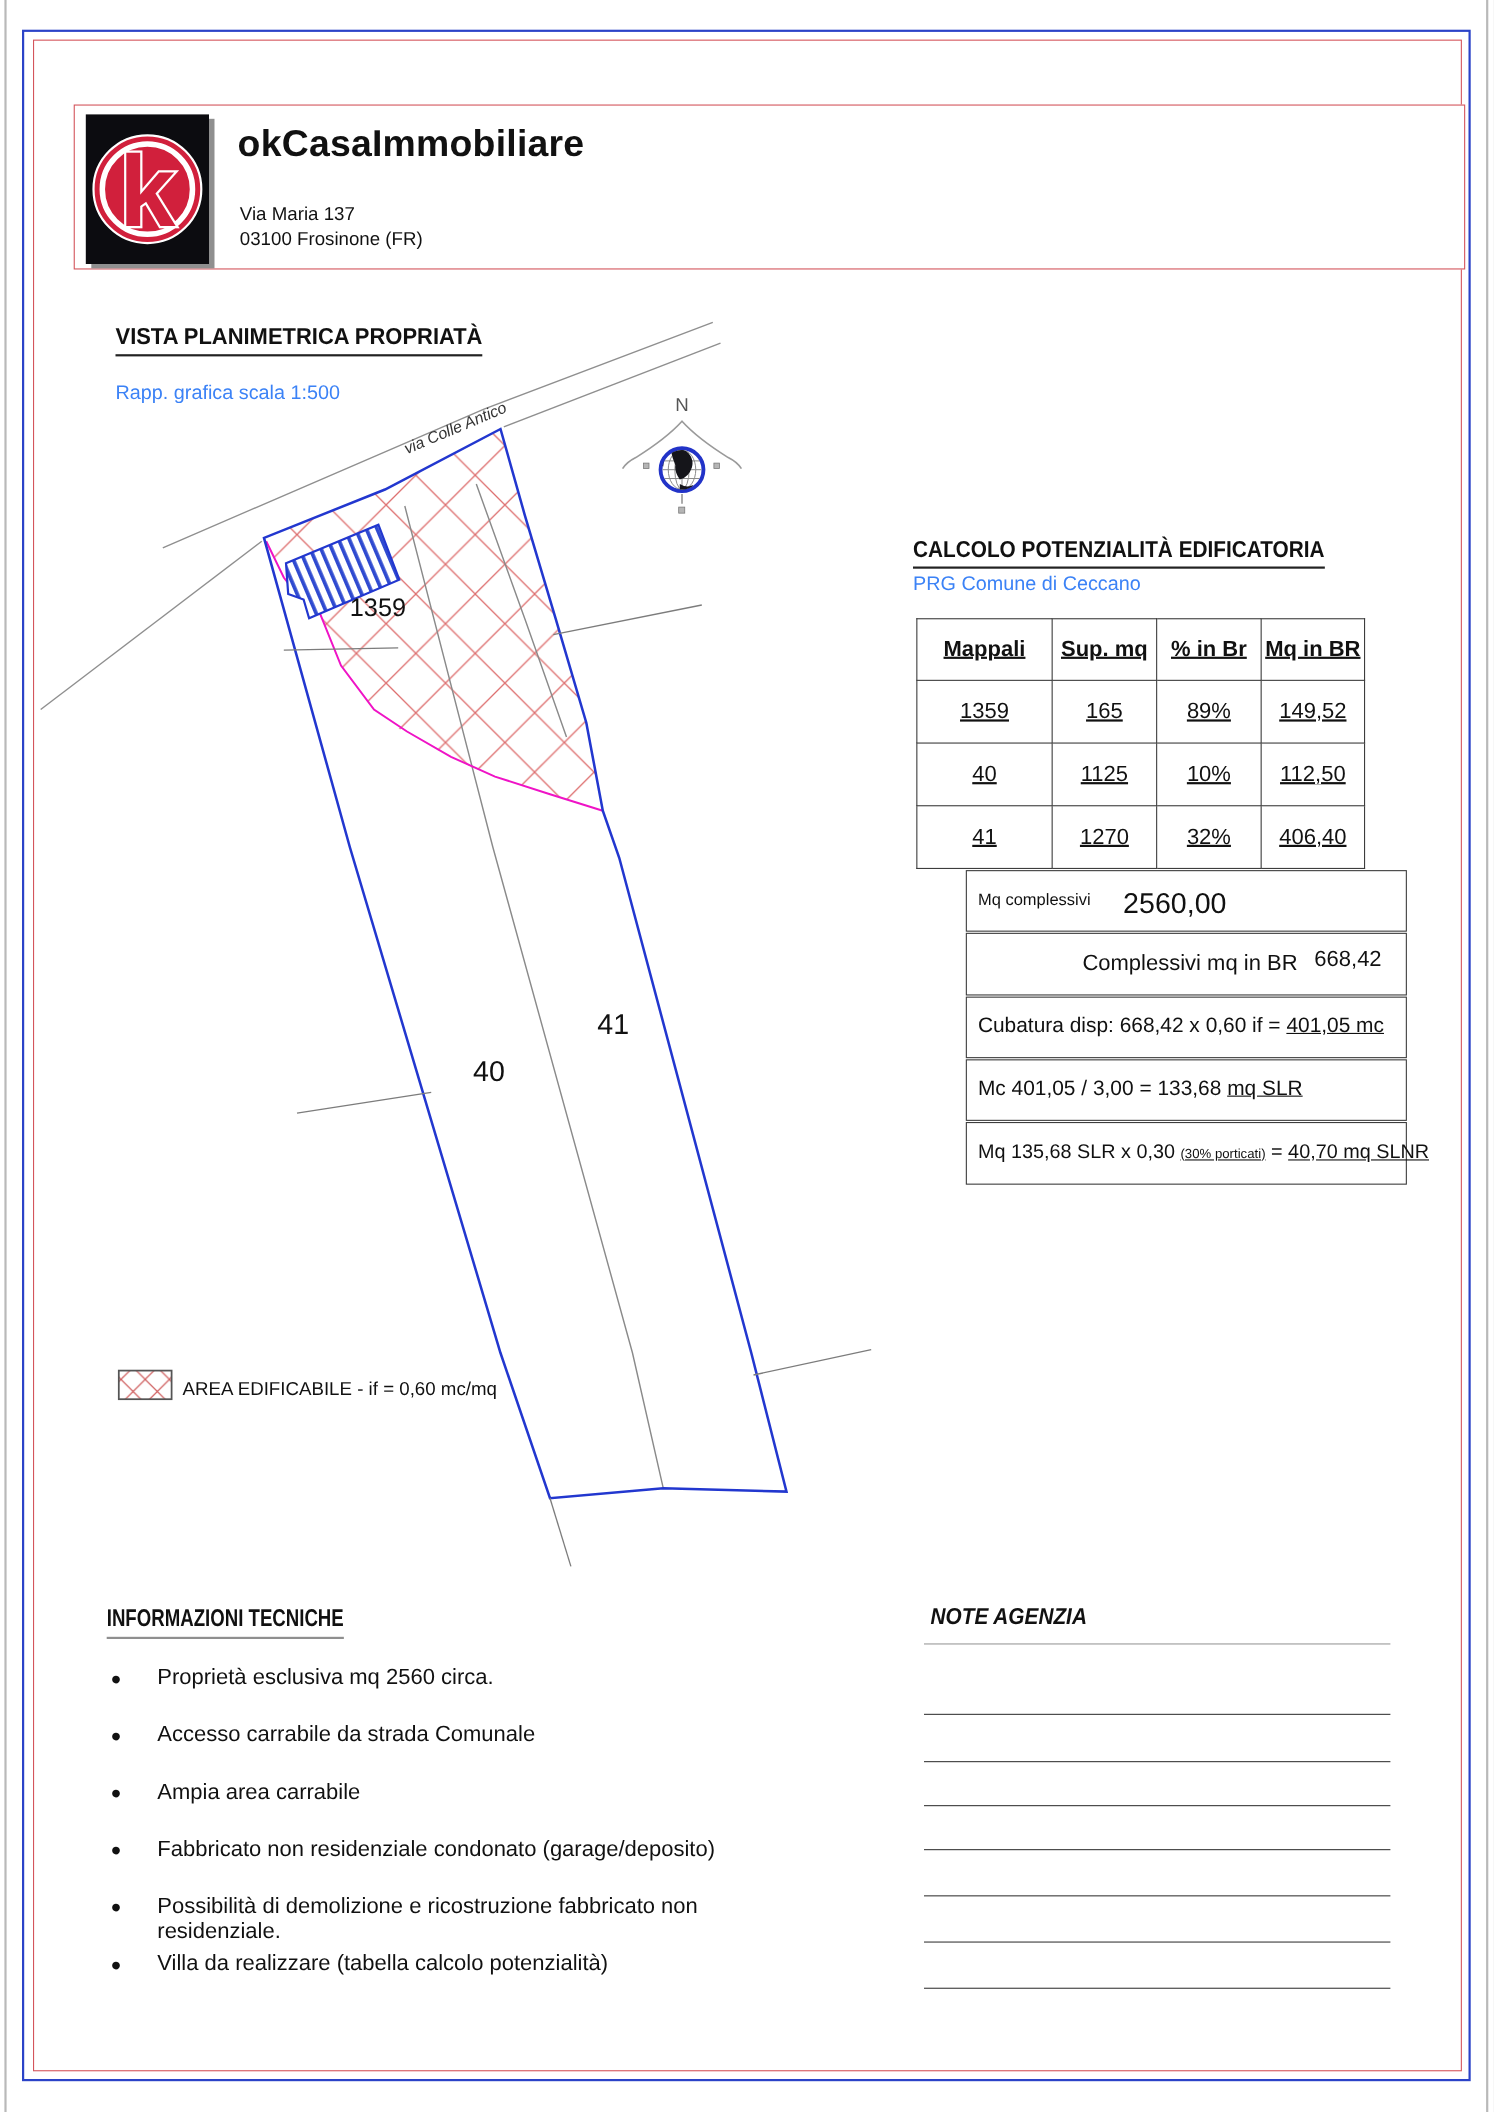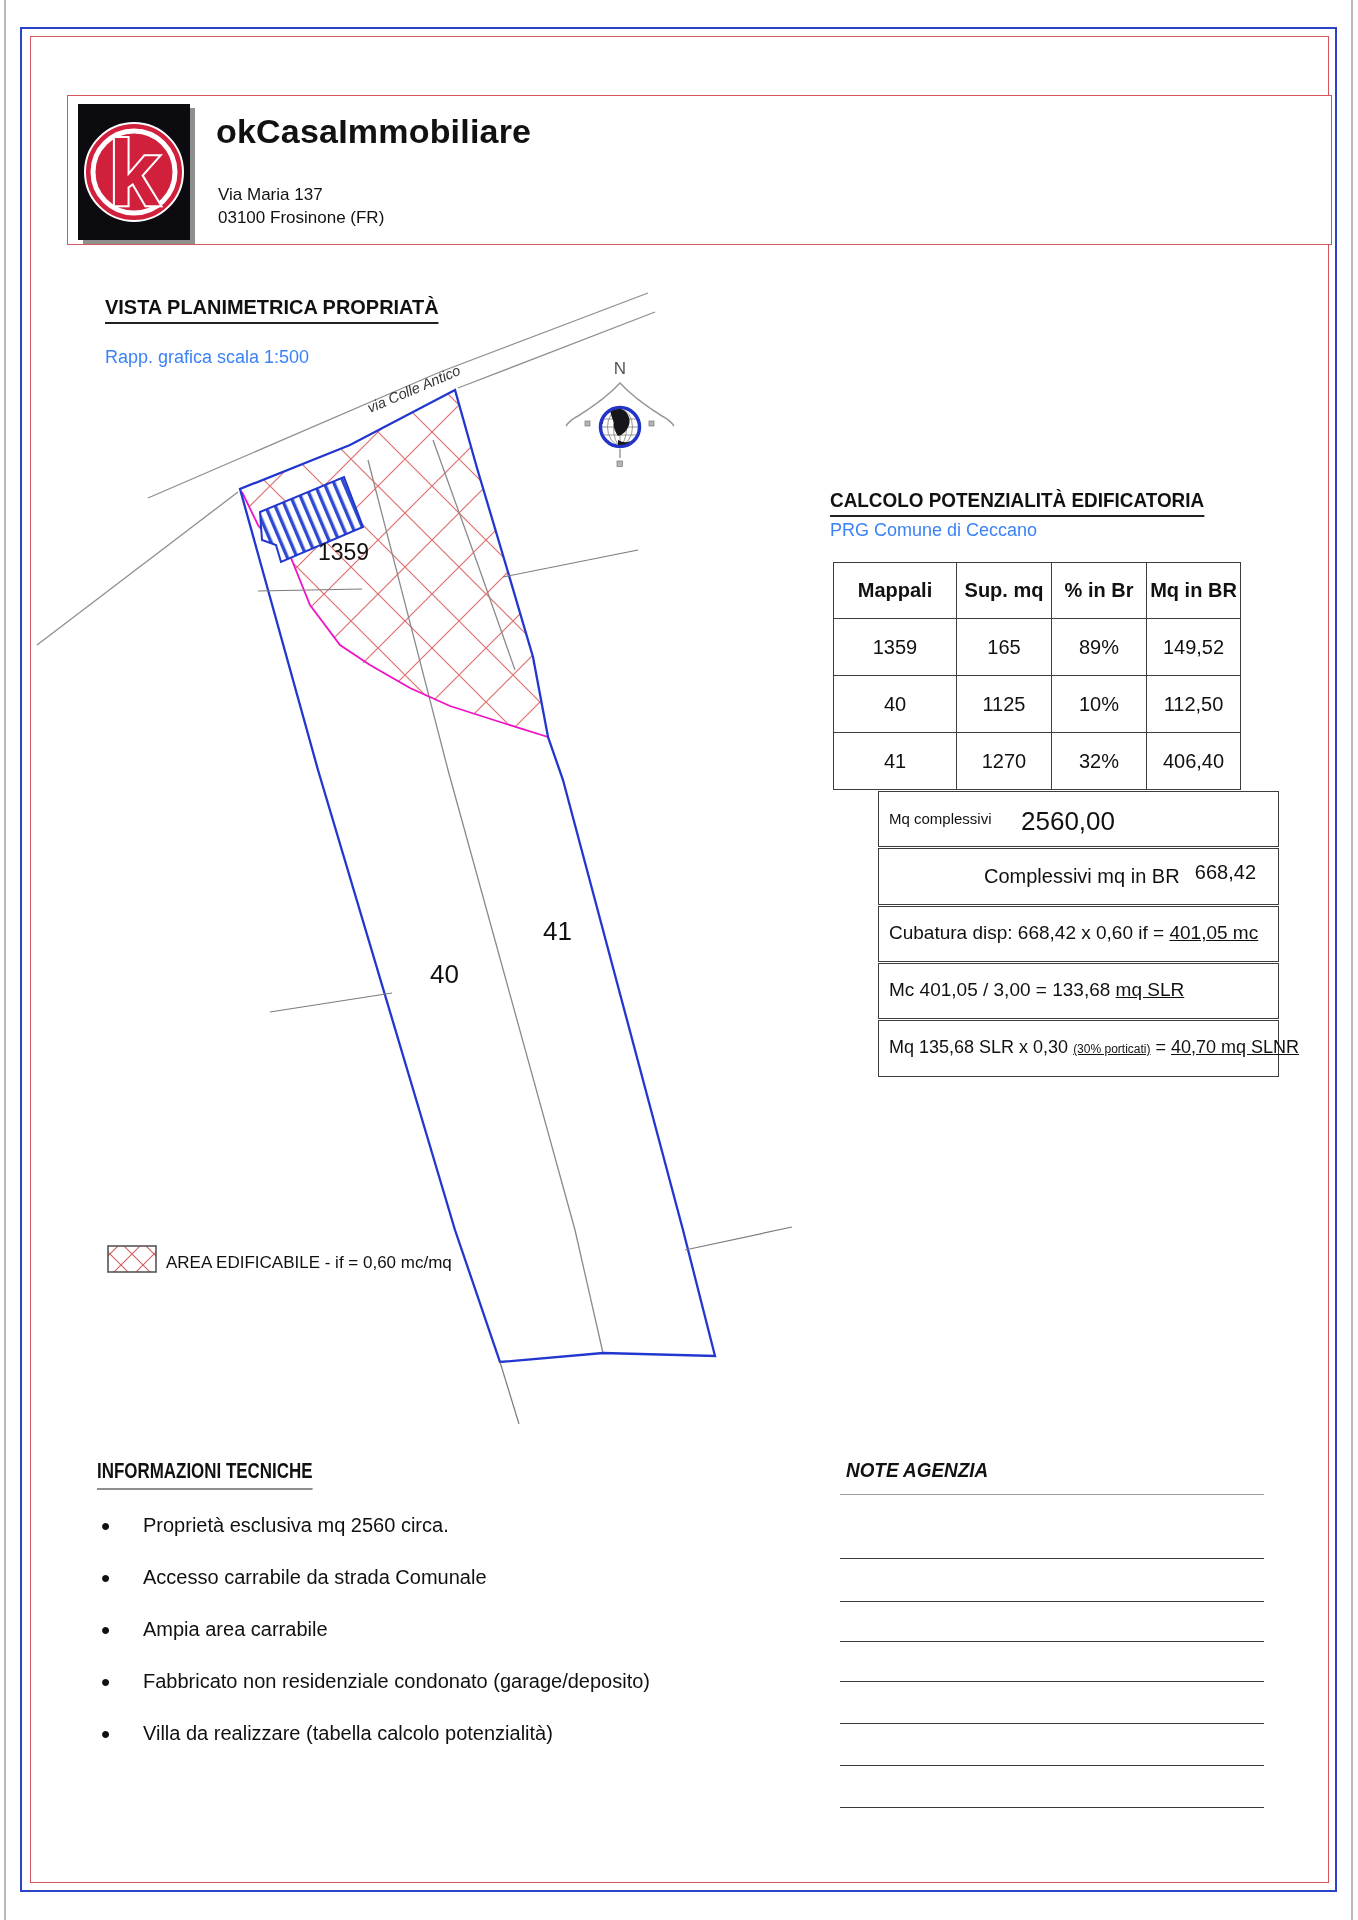--- a/index.html
+++ b/index.html
@@ -9,21 +9,21 @@
   .scan-edge{position:absolute;top:0;width:2px;height:1920px;background:#b9b9b9;}
   .border-blue{position:absolute;left:20px;top:27px;width:1313px;height:1861px;border:2.2px solid #2b43c8;}
   .border-red{position:absolute;left:30px;top:36px;width:1297px;height:1845px;border:1.2px solid #d4555c;}
   .header-box{position:absolute;left:67px;top:95px;width:1263px;height:148px;border:1.3px solid #d4555c;background:#fff;}
   .logo-box{position:absolute;left:78px;top:104px;width:112px;height:136px;background:#0c0c10;box-shadow:5px 4px 0 #8f8f8f;}
   .brand{position:absolute;left:216px;top:112px;font-size:34px;font-weight:bold;letter-spacing:.2px;}
   .addr{position:absolute;left:218px;top:183px;font-size:17px;line-height:23px;}
   .sec-title{font-weight:bold;font-size:21px;display:inline-block;transform-origin:left bottom;
              border-bottom:2px solid #222;padding-bottom:3px;white-space:nowrap;}
   .sec-sub{font-size:18px;color:#3b82f6;text-align:center;}
-  .calc-table{border-collapse:collapse;table-layout:fixed;}
+  .calc-table{border-collapse:collapse;table-layout:fixed;text-decoration:underline;}
   .calc-table td,.calc-table th{border:1.6px solid #3d3d3d;text-align:center;font-size:20px;font-weight:normal;background:#fff;}
   .calc-table th{font-weight:bold;}
   .tbox{position:absolute;left:833px;width:399px;border:1.6px solid #3d3d3d;background:#fff;font-size:19px;margin-left:45px;}
   .f-bold{font-weight:normal;text-decoration:underline;}
   .f-small{font-size:12px;text-decoration:underline;}
   .info-title{position:absolute;left:97px;top:1458px;font-weight:bold;font-size:22px;transform:scaleX(.77);
               transform-origin:left top;border-bottom:2px solid #8f8f8f;padding-bottom:4px;white-space:nowrap;}
   .bullets{position:absolute;left:97px;top:1514px;width:640px;}
   .bullet-item{position:relative;height:52px;padding-left:46px;font-size:20px;}
   .bullet-item::before{content:"•";position:absolute;left:4px;top:-3px;font-size:26px;}
@@ -202,20 +202,21 @@
       <span>Mq 135,68 SLR x 0,30 </span><span class="f-small">(30% porticati)</span><span> = </span><span class="f-bold">40,70 mq SLNR</span>
     </div>
   </div>
 
   <div class="info-title">INFORMAZIONI TECNICHE</div>
   <div class="bullets">
     <div class="bullet-item">Proprietà esclusiva mq 2560 circa.</div>
     <div class="bullet-item">Accesso carrabile da strada Comunale</div>
     <div class="bullet-item">Ampia area carrabile</div>
     <div class="bullet-item">Fabbricato non residenziale condonato (garage/deposito)</div>
+    <div class="bullet-item">Possibilità di demolizione e ricostruzione fabbricato non residenziale.</div>
     <div class="bullet-item">Villa da realizzare (tabella calcolo potenzialità)</div>
   </div>
 
   <div class="notes-title">NOTE AGENZIA</div>
   <div class="note-underline"></div>
   <div class="note-line" style="top:1558px"></div>
   <div class="note-line" style="top:1601px"></div>
   <div class="note-line" style="top:1641px"></div>
   <div class="note-line" style="top:1681px"></div>
   <div class="note-line" style="top:1723px"></div>

